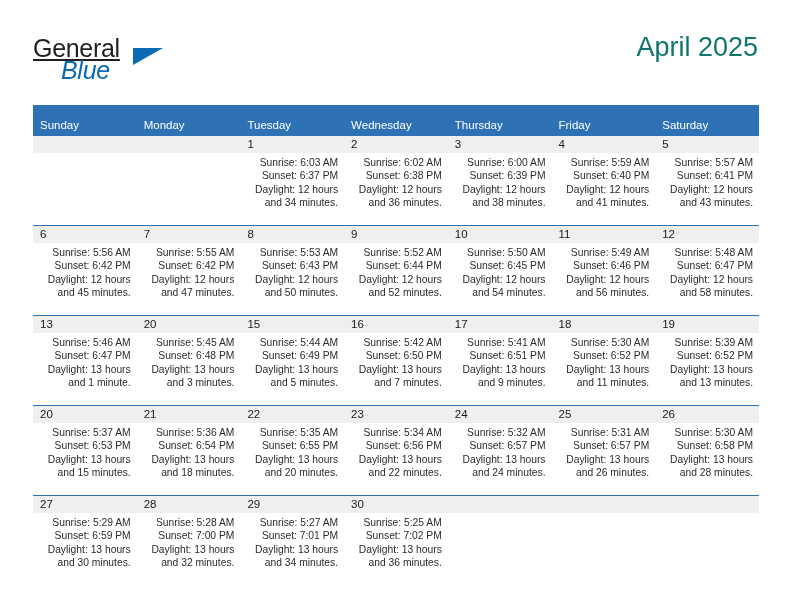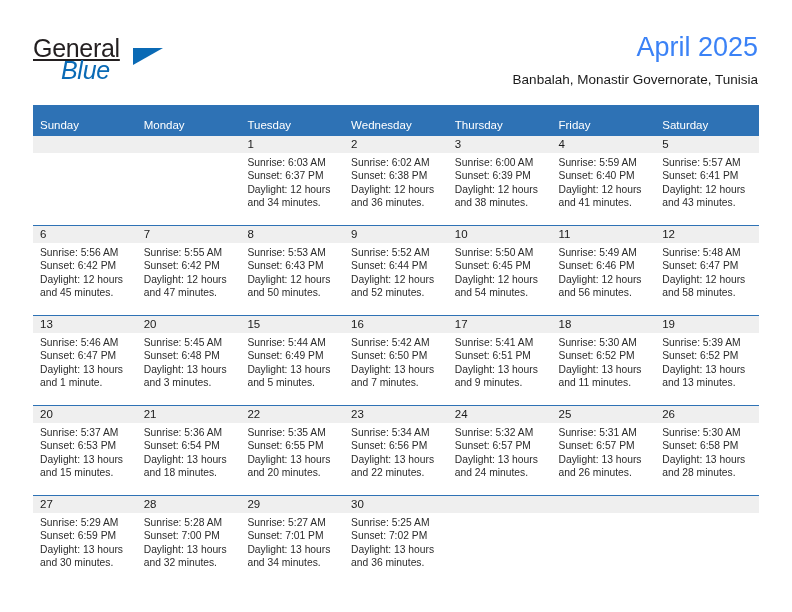--- a/index.html
+++ b/index.html
@@ -67,21 +67,21 @@
   }
 
   .title-block {
     position: absolute;
     right: 34px;
     top: 30px;
     text-align: right;
   }
   .cal-title {
     font-size: 27px;
-    color: #3b82f6;
+    color: #0f766e;
     line-height: 34px;
     white-space: nowrap;
   }
   .cal-subtitle {
     font-size: 13.5px;
     color: #1a1a1a;
     line-height: 20px;
     margin-top: 6px;
     white-space: nowrap;
   }
@@ -131,41 +131,41 @@
     box-sizing: border-box;
     font-size: 11.5px;
     color: #1a1a1a;
     line-height: 15px;
   }
   .daylines {
     padding: 3px 6px 0 7px;
     font-size: 10.3px;
     line-height: 13.3px;
     color: #2b2b2b;
+    text-align: right;
   }
   .daylines div {
     white-space: nowrap;
   }
 </style>
 </head>
 <body>
 
 <div class="page">
 
   <div class="top">
 
     <div class="logo">
       <span class="logo-general">General</span>
       <span class="logo-tri"></span>
       <span class="logo-blue">Blue</span>
     </div>
 
     <div class="title-block">
       <div class="cal-title">April 2025</div>
-      <div class="cal-subtitle">Banbalah, Monastir Governorate, Tunisia</div>
     </div>
 
   </div>
 
   <table class="cal">
     <thead>
       <tr>
         <th>Sunday</th>
         <th>Monday</th>
         <th>Tuesday</th>

